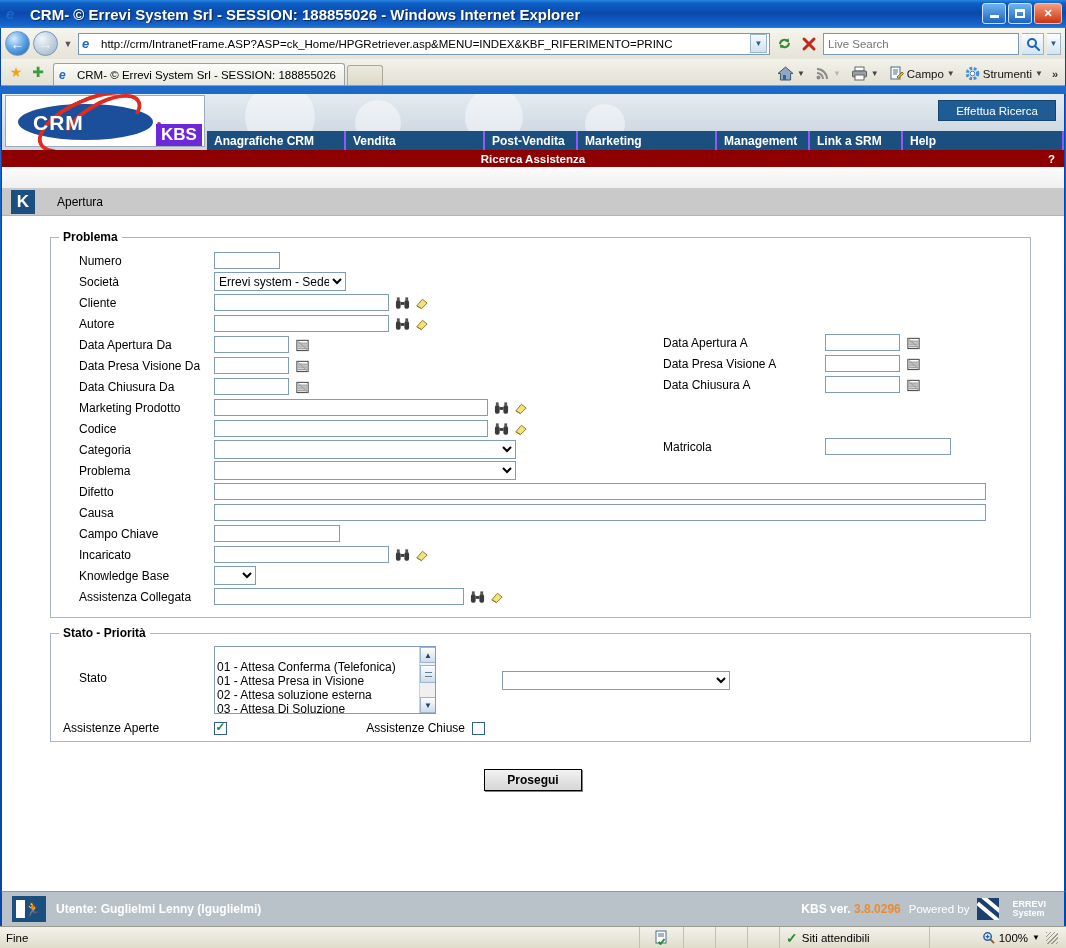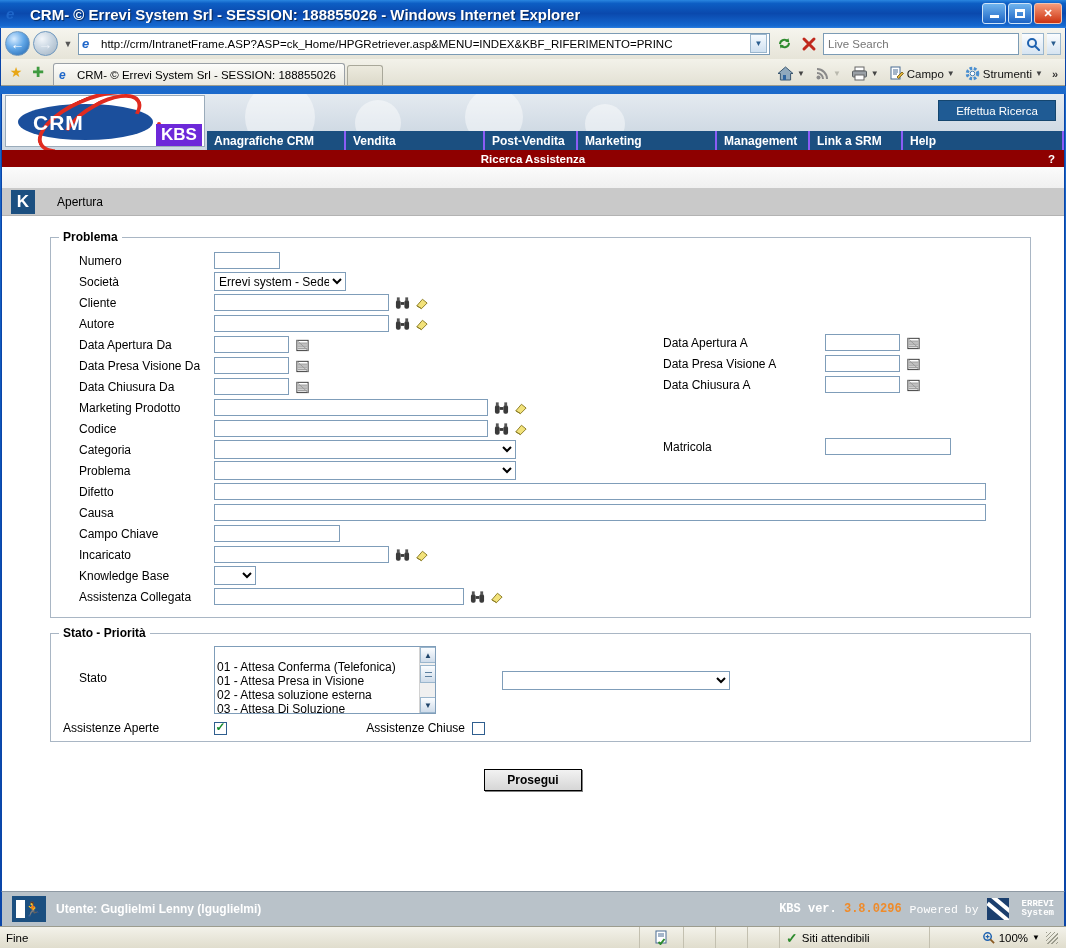--- a/index.html
+++ b/index.html
@@ -172,21 +172,21 @@
 
   
   .appfooter { position:absolute; left:1px; bottom:22px; width:1064px; height:35px;
                background:#b9c2c9; display:flex; align-items:center;
                border-top:1px solid #8e99a3; border-left:1px solid #0a45a8; border-right:1px solid #0a45a8;}
   .exit-ico { width:34px; height:26px; background:#1b4f80; margin-left:10px; position:relative;
               display:flex; align-items:center; justify-content:center; flex:none;}
   .exit-door { width:9px; height:18px; background:#fff; position:absolute; left:4px; top:4px;}
   .exit-man { color:#fff; font-size:14px; position:absolute; right:4px; top:4px; line-height:18px;}
   .foot-user { color:#fff; font-weight:bold; font-size:12px; margin-left:10px; }
-  .foot-right { margin-left:auto; display:flex; align-items:center; gap:8px; padding-right:10px;font-family:Liberation Mono, monospace; }
+  .foot-right { margin-left:auto; display:flex; align-items:center; gap:8px; padding-right:18px; }
   .foot-ver { color:#fff; font-weight:bold; font-size:12px; }
   .foot-ver b { color:#ef8b2a; }
   .foot-pw { color:#fff; font-size:11.5px; }
   .errevi { display:flex; align-items:center; gap:13px; }
   .errevi-mark { width:22px; height:22px; background:#1b3f6e; position:relative; overflow:hidden; }
   .errevi-mark:before{content:"";position:absolute;left:-3px;top:2px;width:30px;height:4px;background:#fff;transform:rotate(40deg);}
   .errevi-mark:after{content:"";position:absolute;left:-3px;top:13px;width:30px;height:4px;background:#fff;transform:rotate(40deg);}
   .errevi-txt { color:#fff; font-weight:bold; font-size:9px; line-height:9px; }
 
   

